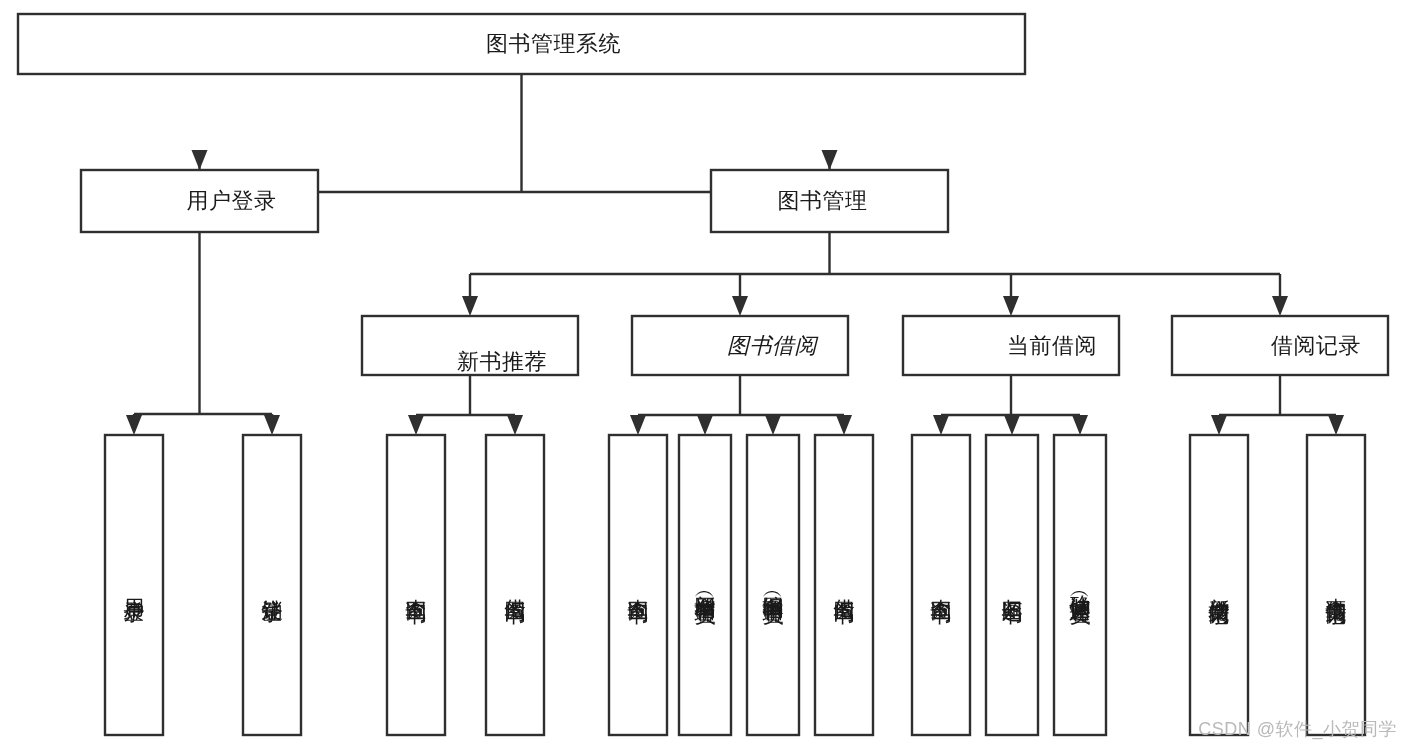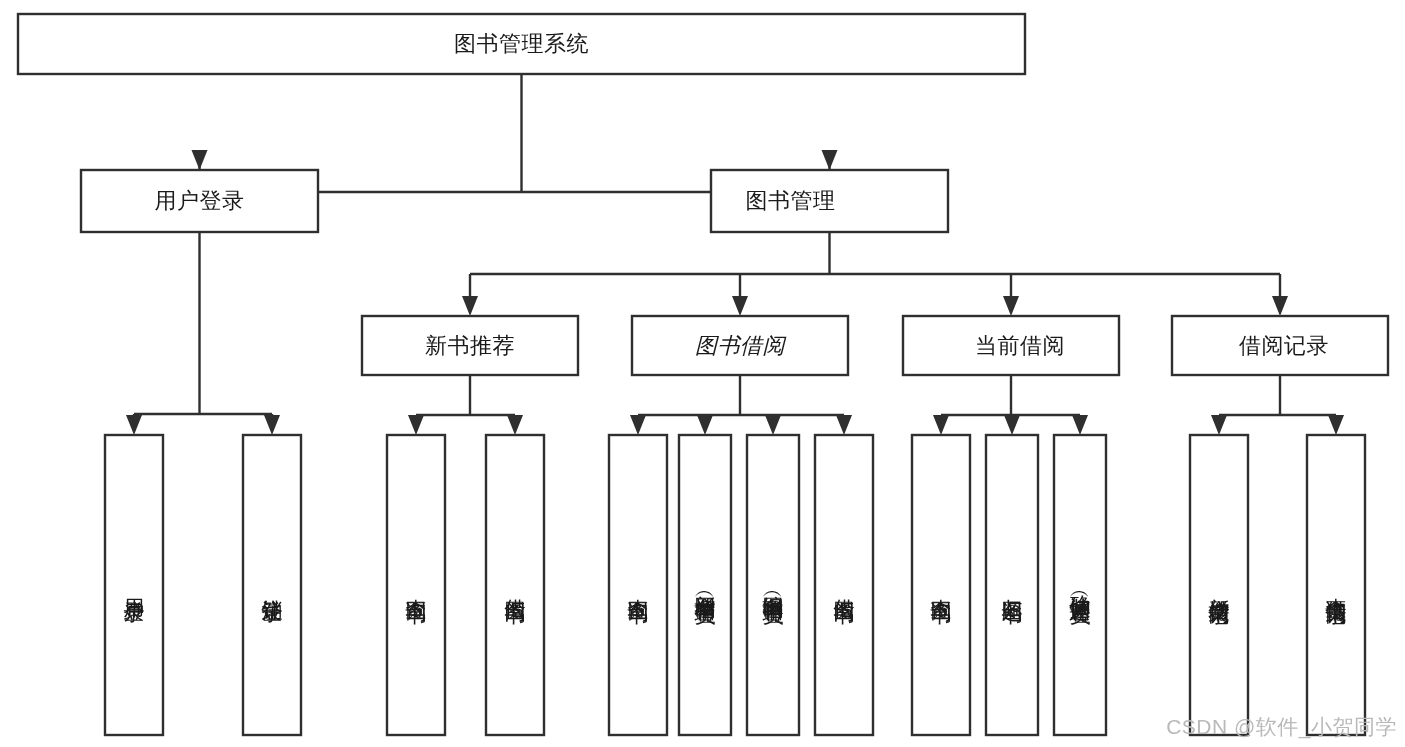--- a/index.html
+++ b/index.html
@@ -56,34 +56,35 @@
     color: #1a1a1a;
     letter-spacing: 1.5px;
     white-space: nowrap;
   }
   .hlabel-wrap {
     position: absolute;
     display: flex;
     align-items: center;
     justify-content: center;
     pointer-events: none;
+    padding-left: 32px;
   }
   .hlabel-text {
     font-family: "Liberation Sans", "DejaVu Sans", sans-serif;
     font-size: 22px;
     color: #1a1a1a;
     white-space: nowrap;
     letter-spacing: 0.5px;
   }
   .watermark {
     position: absolute;
     right: 8px;
     bottom: 6px;
     font-family: "Liberation Sans", "DejaVu Sans", sans-serif;
-    font-size: 21px;
+    font-size: 18px;
     color: #b9b9b9;
     letter-spacing: 0.5px;
     white-space: nowrap;
     pointer-events: none;
   }
 </style>
 </head>
 <body>
 
 <div id="diagram-root">
@@ -170,21 +171,21 @@
   <div id="label-layer">
       <div class="hlabel-wrap" style="left: 18px; top: 14px; width: 1007px; height: 60px;">
         <span class="hlabel-text">图书管理系统</span>
       </div>
       <div class="hlabel-wrap" style="left: 81px; top: 170px; width: 237px; height: 62px;">
         <span class="hlabel-text">用户登录</span>
       </div>
       <div class="hlabel-wrap" style="left: 672px; top: 170px; width: 237px; height: 62px;">
         <span class="hlabel-text">图书管理</span>
       </div>
-      <div class="hlabel-wrap" style="left: 362px; top: 316px; width: 216px; height: 59px; align-items: center;">
+      <div class="hlabel-wrap" style="left: 362px; top: 332px; width: 216px; height: 59px; align-items: center;">
         <span class="hlabel-text">新书推荐</span>
       </div>
       <div class="hlabel-wrap" style="left: 632px; top: 316px; width: 216px; height: 59px; font-style: italic;">
         <span class="hlabel-text">图书借阅</span>
       </div>
       <div class="hlabel-wrap" style="left: 912px; top: 316px; width: 216px; height: 59px;">
         <span class="hlabel-text">当前借阅</span>
       </div>
       <div class="hlabel-wrap" style="left: 1172px; top: 316px; width: 224px; height: 59px;">
         <span class="hlabel-text">借阅记录</span>

